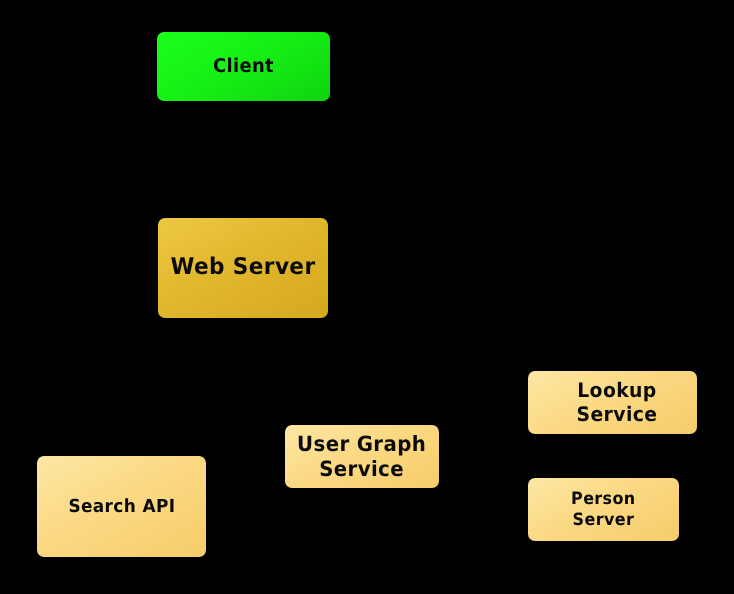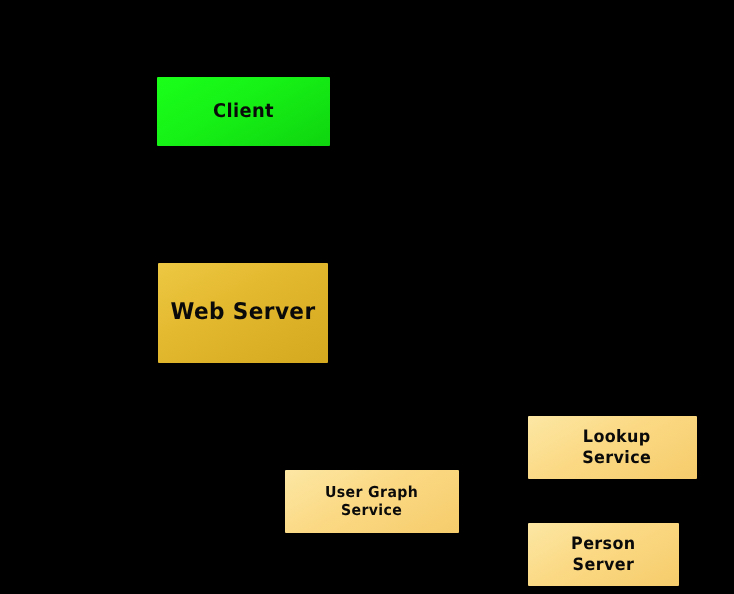--- a/index.html
+++ b/index.html
@@ -25,26 +25,25 @@
     box-sizing: border-box;
     display: flex;
     align-items: center;
     justify-content: center;
     text-align: center;
     color: #0a0a0a;
     font-family: "DejaVu Sans", sans-serif;
     font-weight: bold;
     letter-spacing: 0.4px;
     line-height: 1.18;
-    border-radius: 1px;
+    border-radius: 7px;
     box-shadow:
       4px 5px 6px rgba(0,0,0,0.95),
       0 0 1px rgba(0,0,0,0.6);
     text-rendering: geometricPrecision;
-    margin-top: 45px;
   }
   .node-label {
     display: block;
     padding: 0 6px;
     white-space: pre-line;
     transform: scaleX(0.94);
   }
 
   
   .node--green {
@@ -62,25 +61,28 @@
 </head>
 <body>
 
 <div id="canvas" style="background: rgb(0, 0, 0);">
     <div class="node node--green" style="left: 157px; top: 32px; width: 173px; height: 69px; font-size: 19px; color: rgb(10, 10, 10);">
       <span class="node-label">Client</span>
     </div>
     <div class="node node--gold" style="left: 158px; top: 218px; width: 170px; height: 100px; font-size: 23px; color: rgb(10, 10, 10);">
       <span class="node-label">Web Server</span>
     </div>
-    <div class="node node--sand" style="left: 528px; top: 371px; width: 169px; height: 63px; font-size: 17px; color: rgb(10, 10, 10); padding-left: 8px;">
+    <div class="node node--sand" style="left: 528px; top: 371px; width: 169px; height: 63px; font-size: 20px; color: rgb(10, 10, 10); padding-left: 8px;">
       <span class="node-label">Lookup
 Service</span>
     </div>
-    <div class="node node--sand" style="left: 285px; top: 425px; width: 174px; height: 63px; font-size: 15px; color: rgb(10, 10, 10);">
+    <div class="node node--sand" style="left: 285px; top: 425px; width: 154px; height: 63px; font-size: 21px; color: rgb(10, 10, 10);">
       <span class="node-label">User Graph
 Service</span>
     </div>
     <div class="node node--sand" style="left: 528px; top: 478px; width: 151px; height: 63px; font-size: 17px; color: rgb(10, 10, 10);">
       <span class="node-label">Person
 Server</span>
     </div>
+    <div class="node node--sand" style="left: 37px; top: 456px; width: 169px; height: 101px; font-size: 18px; color: rgb(10, 10, 10);">
+      <span class="node-label">Search API</span>
+    </div>
   </div>
 
 </body></html>

